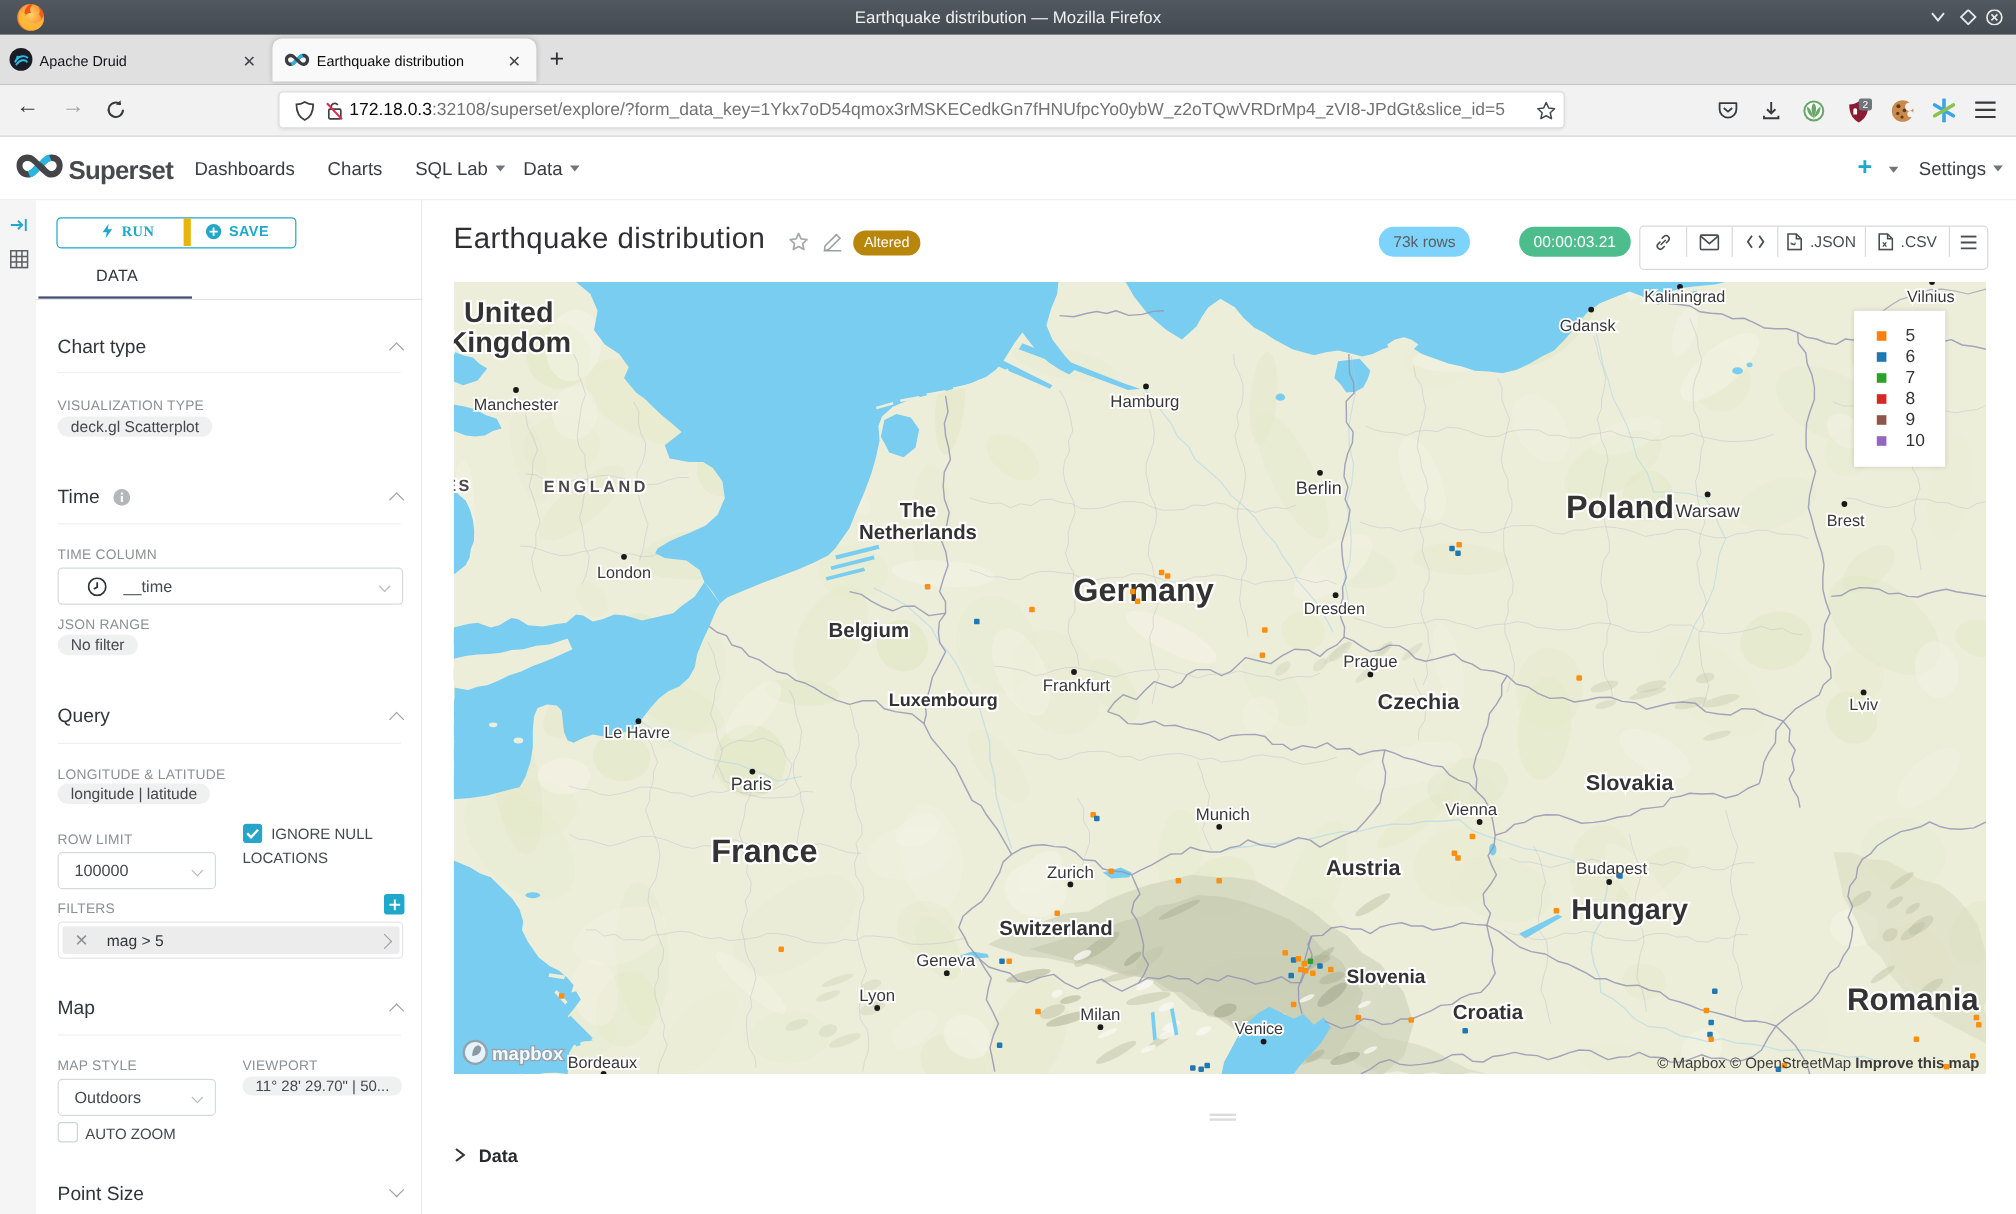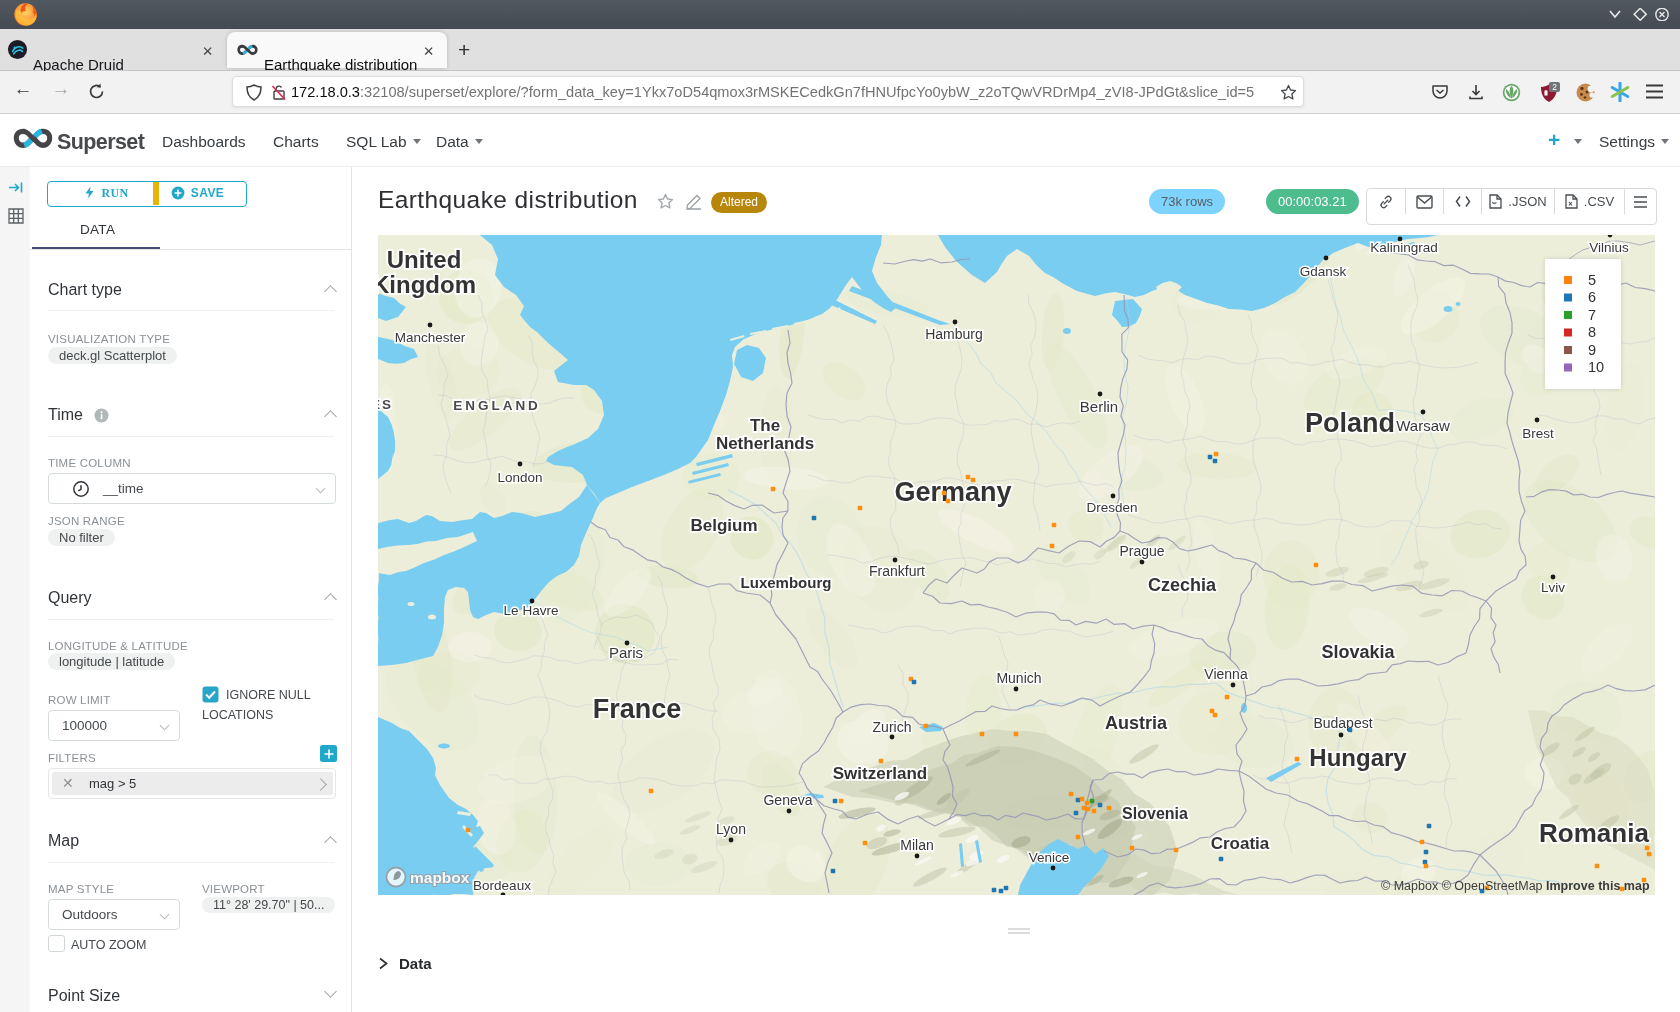--- a/index.html
+++ b/index.html
@@ -6,21 +6,21 @@
 html,body { width:1680px; height:1012px; overflow:hidden; font-family:"Liberation Sans", sans-serif; background:#fff; }
 #stage { position:relative; width:1680px; height:1012px; }
 .abs { position:absolute; }
 
 
 #titlebar { left:0; top:0; width:1680px; height:29px; background:linear-gradient(#51585f,#434a51); }
 #titlebar .wtitle { position:absolute; left:0; right:0; top:6px; text-align:center; color:#f1f2f3; font-size:14px; }
 #tabbar { left:0; top:29px; width:1680px; height:42px; background:#e0e0e0; border-bottom:1px solid #c5c5c5; }
 .tab-inactive { position:absolute; left:5px; top:3px; width:218px; height:36px; color:#15141a; }
 .tab-active { position:absolute; left:227px; top:3px; width:220px; height:36px; background:#f9f9fa; border-radius:8px 8px 0 0; box-shadow:0 0 4px rgba(0,0,0,.18); }
-.tabtitle { position:absolute; top:24px; font-size:15px; color:#15141a; white-space:nowrap; }
+.tabtitle { position:absolute; top:12px; font-size:12px; color:#15141a; white-space:nowrap; }
 .tabx { position:absolute; top:11px; font-size:13.5px; color:#45454a; }
 #navbar { left:0; top:71px; width:1680px; height:43px; background:#f2f2f2; border-bottom:1px solid #cfcfcf; }
 .navbtn { position:absolute; top:7px; color:#37393b; font-size:19px; width:30px; text-align:center; }
 #urlbar { position:absolute; left:232px; top:5px; width:1072px; height:31px; background:#fff; border:1px solid #ddd; border-radius:4px; box-shadow:0 1px 3px rgba(0,0,0,.08); }
 #urltext { position:absolute; left:58px; top:7px; font-size:14.6px; color:#15141a; white-space:nowrap; overflow:hidden; width:985px; }
 #urltext .dim { color:#737373; }
 
 
 #appheader { left:0; top:114px; width:1680px; height:53px; background:#fff; border-bottom:1px solid #ececec; }
 .navitem { position:absolute; top:19px; font-size:15.5px; color:#383d41; }
@@ -64,20 +64,21 @@
           <stop offset="0" stop-color="#ffd567"></stop>
             <stop offset="0.55" stop-color="#ff9a3c"></stop>
             <stop offset="1" stop-color="#f35b1c"></stop>
         </radialGradient>
       </defs>
       <circle cx="12.5" cy="12.5" r="11.2" fill="url(#ffg)"></circle>
       <path d="M12.5 1.3 C8 3.5 6.5 8 8 12 C9 9.5 11 8.5 13 9 C11.5 6.5 12 3.5 14.5 2 Z" fill="#e84e10" opacity=".9"></path>
       <path d="M23.7 12.5 C23.7 9 22 5.5 19 3.5 C20.5 6 20.5 8.5 19.5 10 C21.5 12 22.5 15 21.5 18 C23 16.5 23.7 14.5 23.7 12.5 Z" fill="#e84e10" opacity=".75"></path>
       <path d="M4 7 C1.5 11 2 16.5 5.5 20.2 C9 23.8 14.8 24.5 19 22 C23 19.5 24.5 15 23 11 C22.5 14.5 20 17 16.5 17.3 C11.5 17.8 8 14.5 8.5 9.5 C6.5 9.5 5 8.6 4 7 Z" fill="#ffbe3a" opacity=".85"></path>
     </svg>
+    <div class="wtitle">Earthquake distribution — Mozilla Firefox</div>
     <svg class="abs" style="left:1608px;top:8px" width="62" height="13" viewBox="0 0 62 13">
       <path d="M2 3 L7 9 L12 3" stroke="#e8e9ea" stroke-width="1.6" fill="none"></path>
       <rect x="28" y="2" width="8.5" height="8.5" transform="rotate(45 32.2 6.2)" stroke="#e8e9ea" stroke-width="1.5" fill="none"></rect>
       <circle cx="54" cy="6.5" r="6.2" stroke="#e8e9ea" stroke-width="1.4" fill="none"></circle>
       <path d="M51.5 4 L56.5 9 M56.5 4 L51.5 9" stroke="#e8e9ea" stroke-width="1.4"></path>
     </svg>
   </div>
 
   <div id="tabbar" class="abs">
     <div class="tab-inactive">

